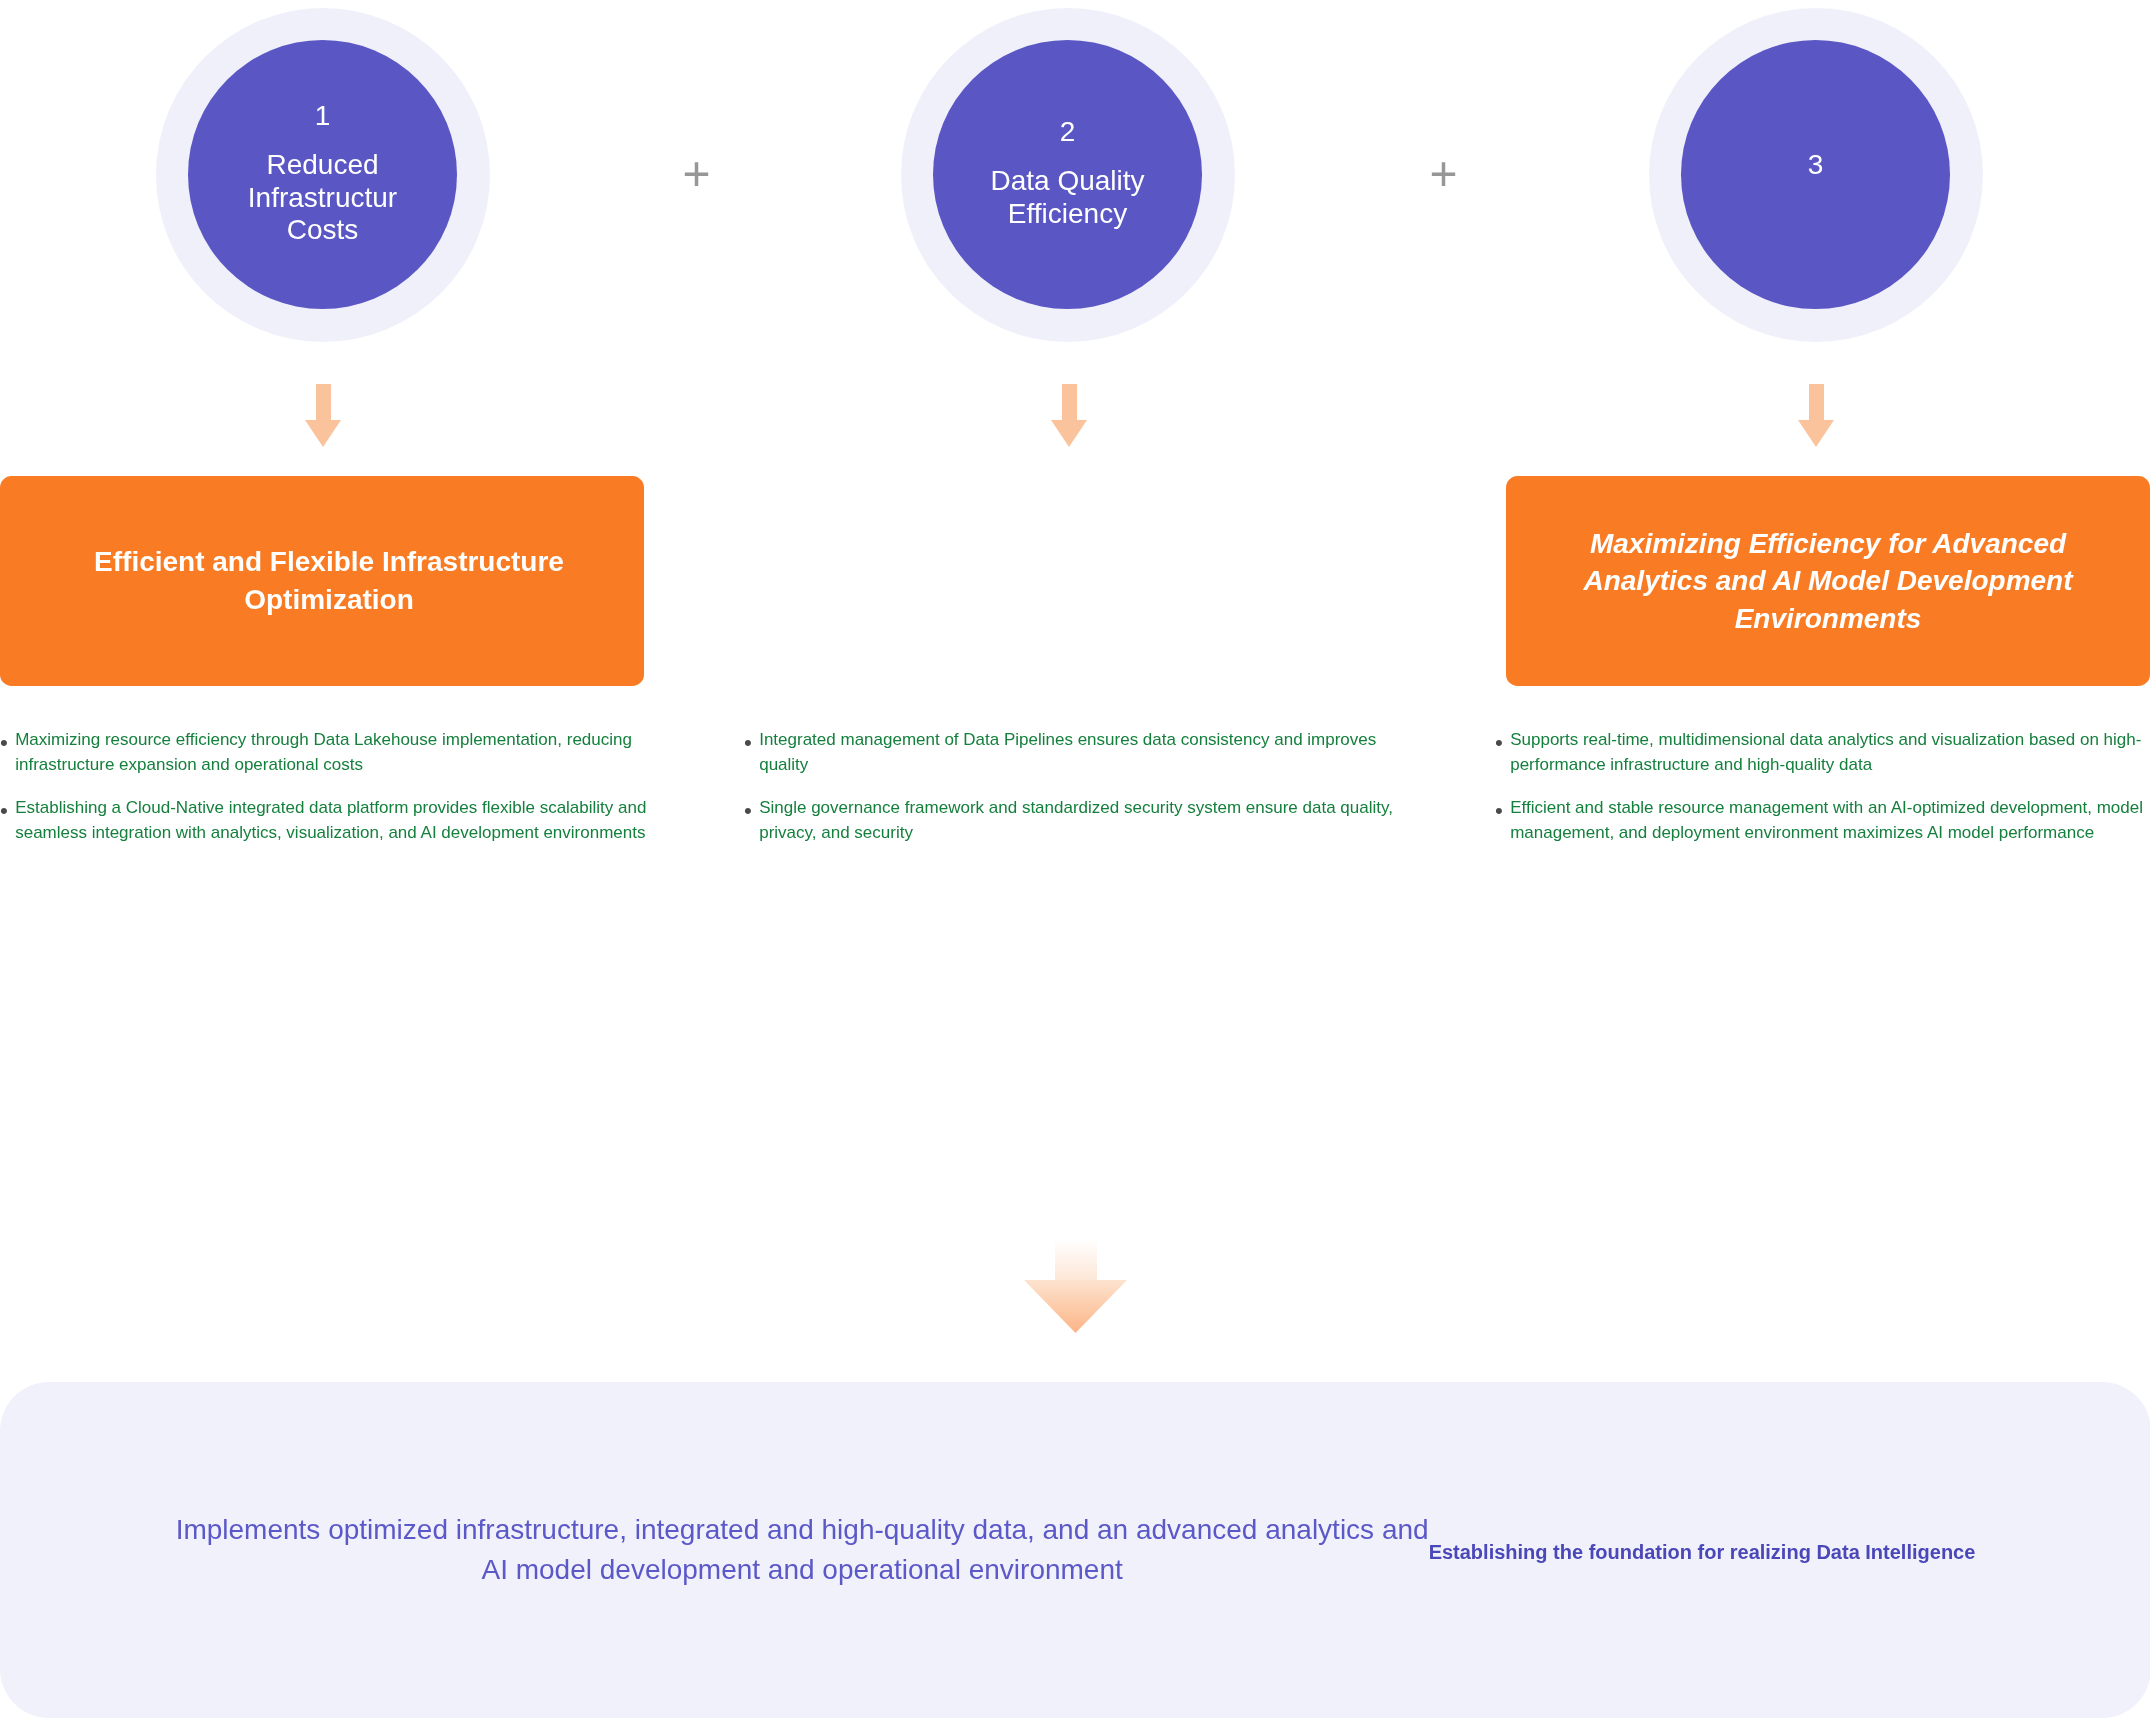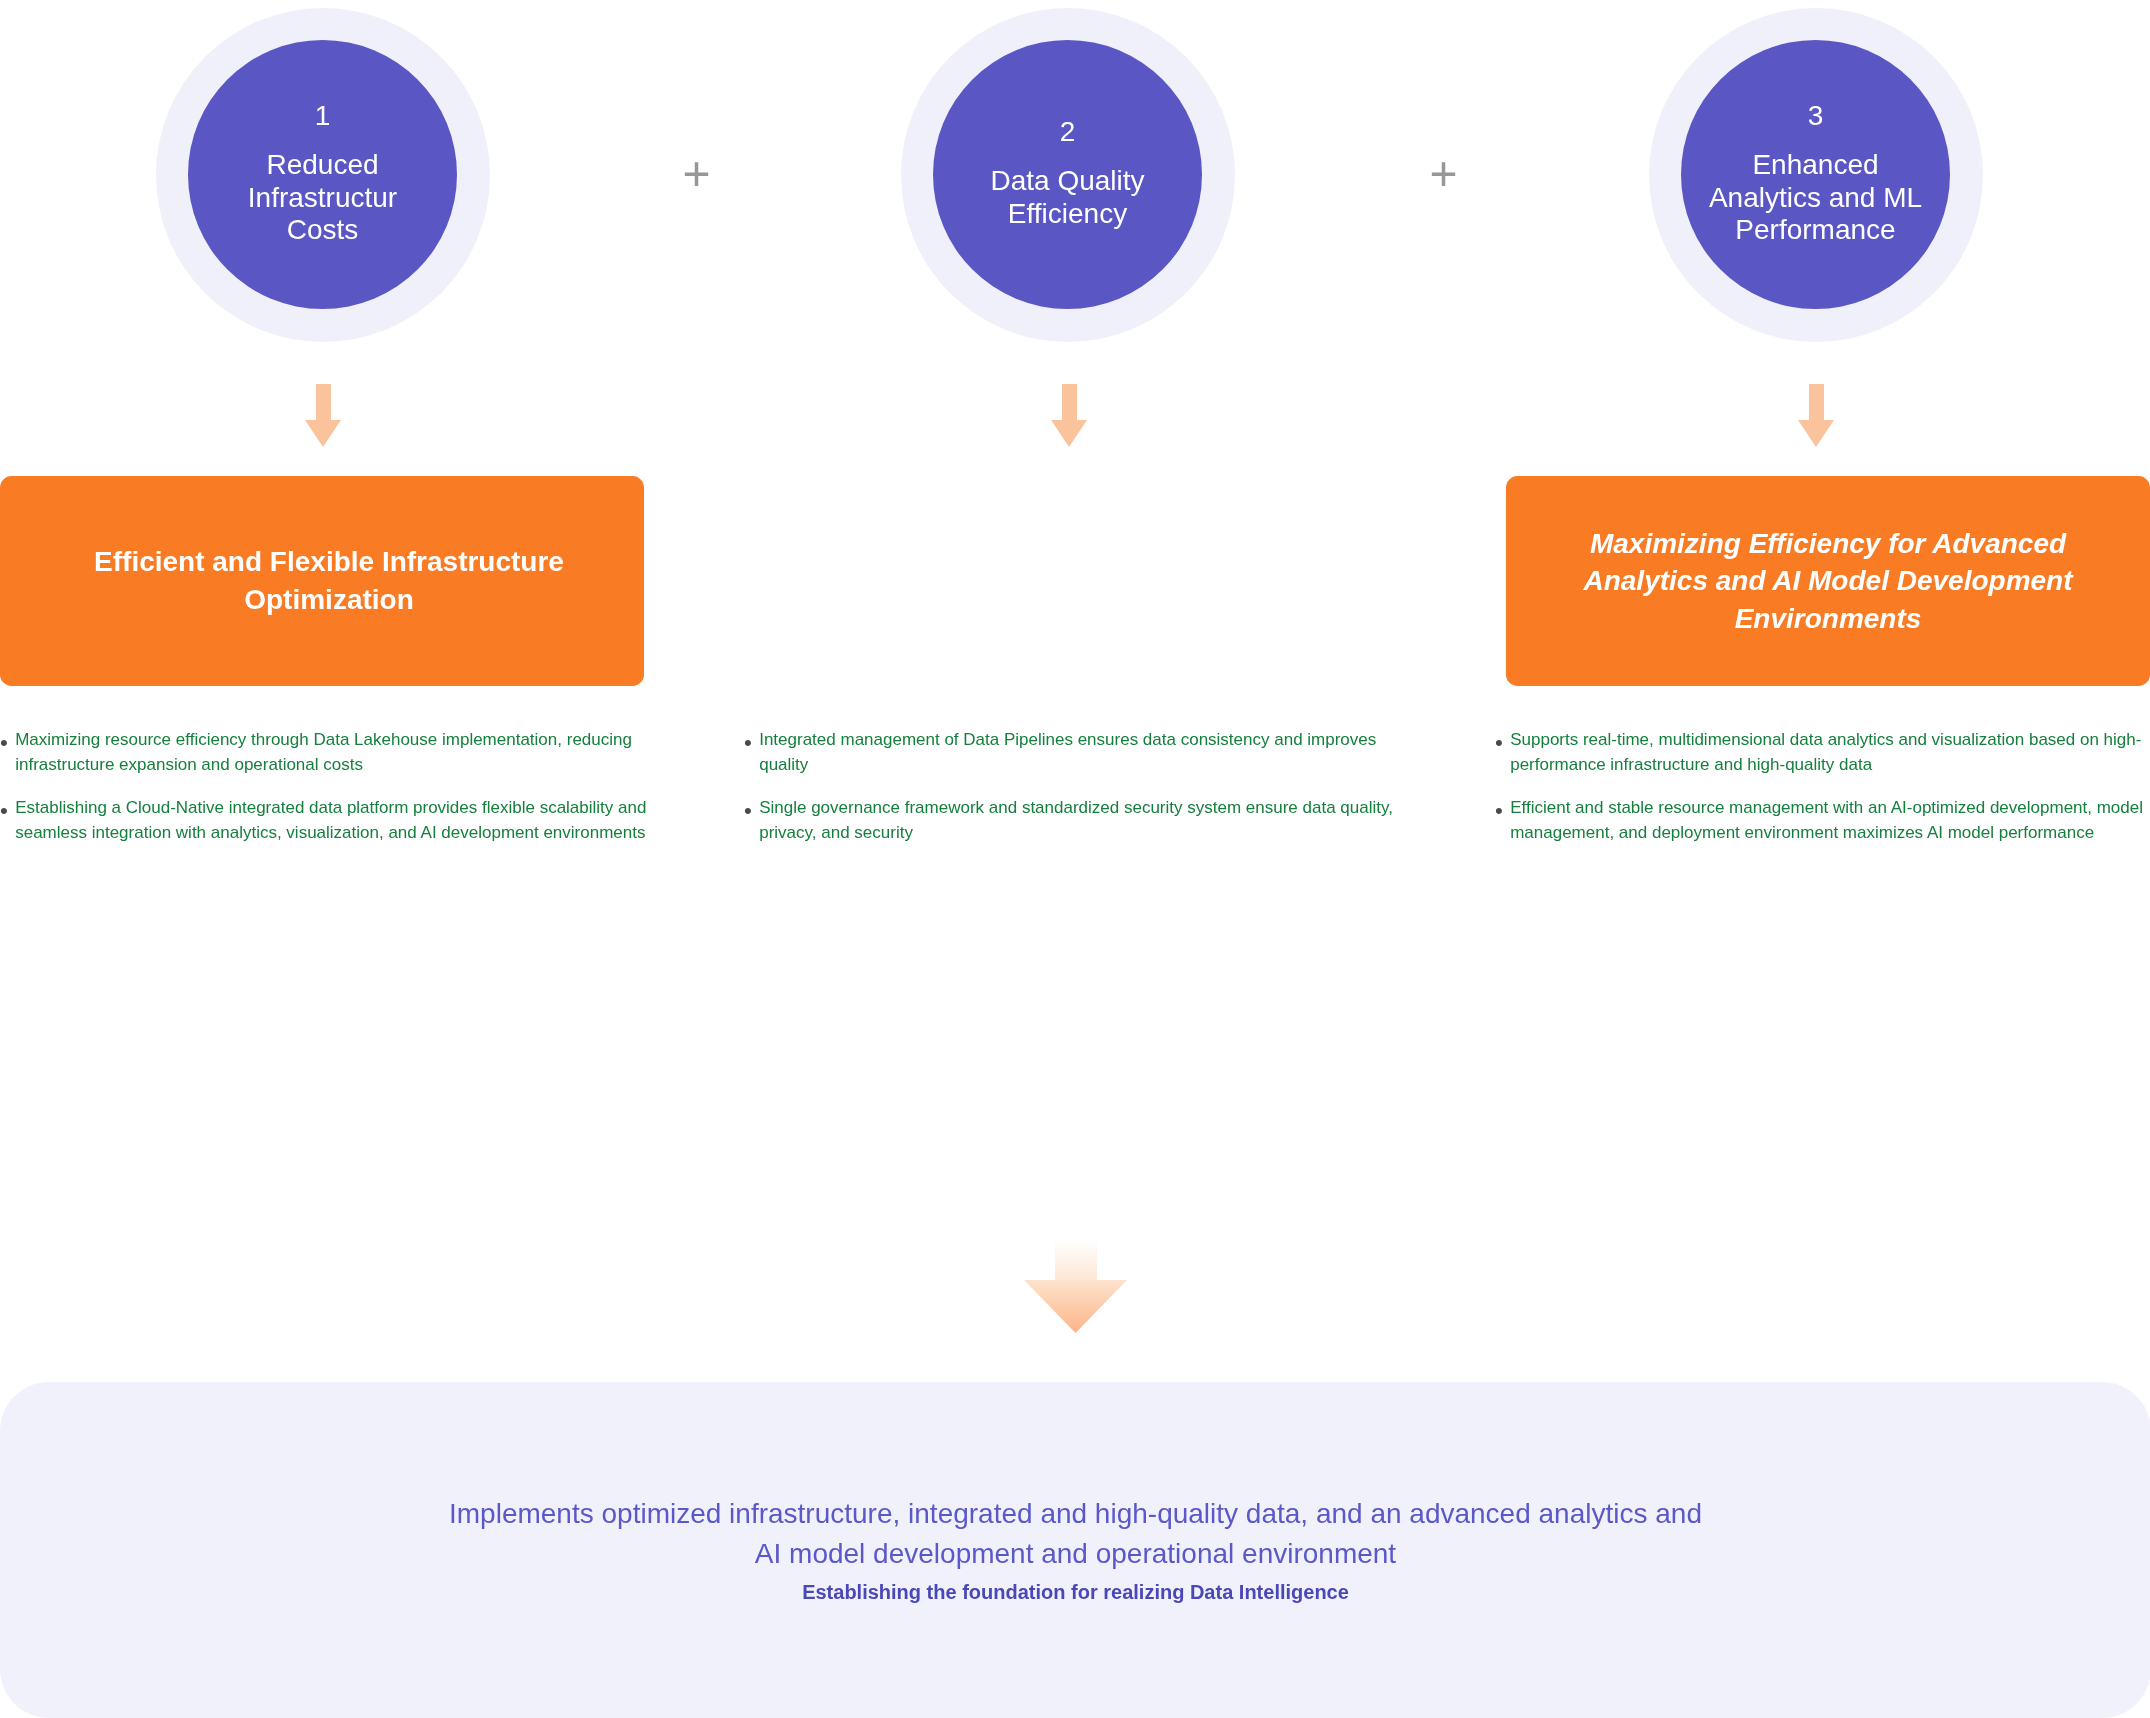--- a/index.html
+++ b/index.html
@@ -154,21 +154,20 @@
   }
 
   
   .summary {
     position: absolute;
     left: 0px; top: 1382px;
     width: 2151px; height: 336px;
     background: #f1f1fc;
     border-radius: 49px;
     display: flex;
-    flex-direction: column;
     align-items: center;
     justify-content: center;
     padding: 16px 90px;
   }
   .summary-line {
     color: #5b58c7;
     font-size: 28px;
     font-weight: 400;
     line-height: 1.42;
     text-align: center;
@@ -210,23 +209,20 @@
 Efficiency</div>
       </div>
     </div>
 
     <div class="plus-sign p2">+</div>
 
     <div class="circle-group c3">
       <div class="halo"></div>
       <div class="disc">
         <div class="disc-num">3</div>
-        <div class="disc-label">Enhanced
-Analytics and ML
-Performance</div>
       </div>
     </div>
   </div>
 
   <div class="small-arrow a1">
     <div class="shaft"></div>
       <div class="head"></div>
   </div>
   <div class="small-arrow a2">
     <div class="shaft"></div>

